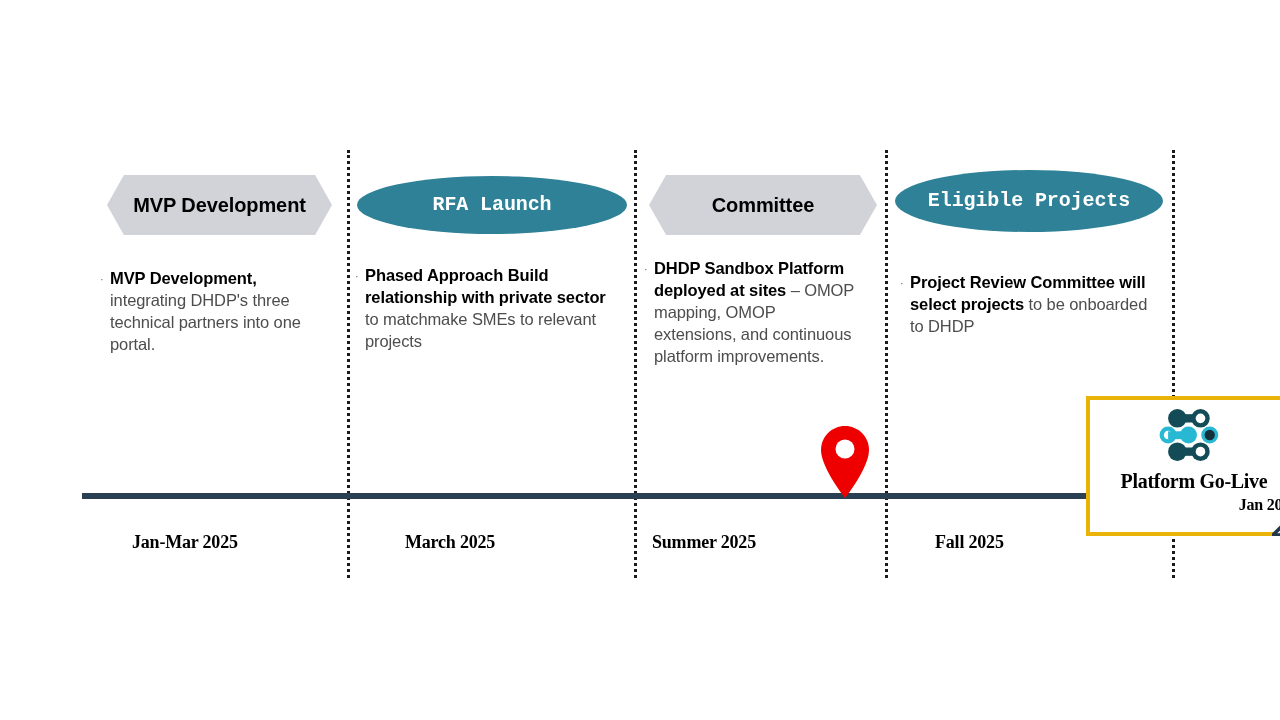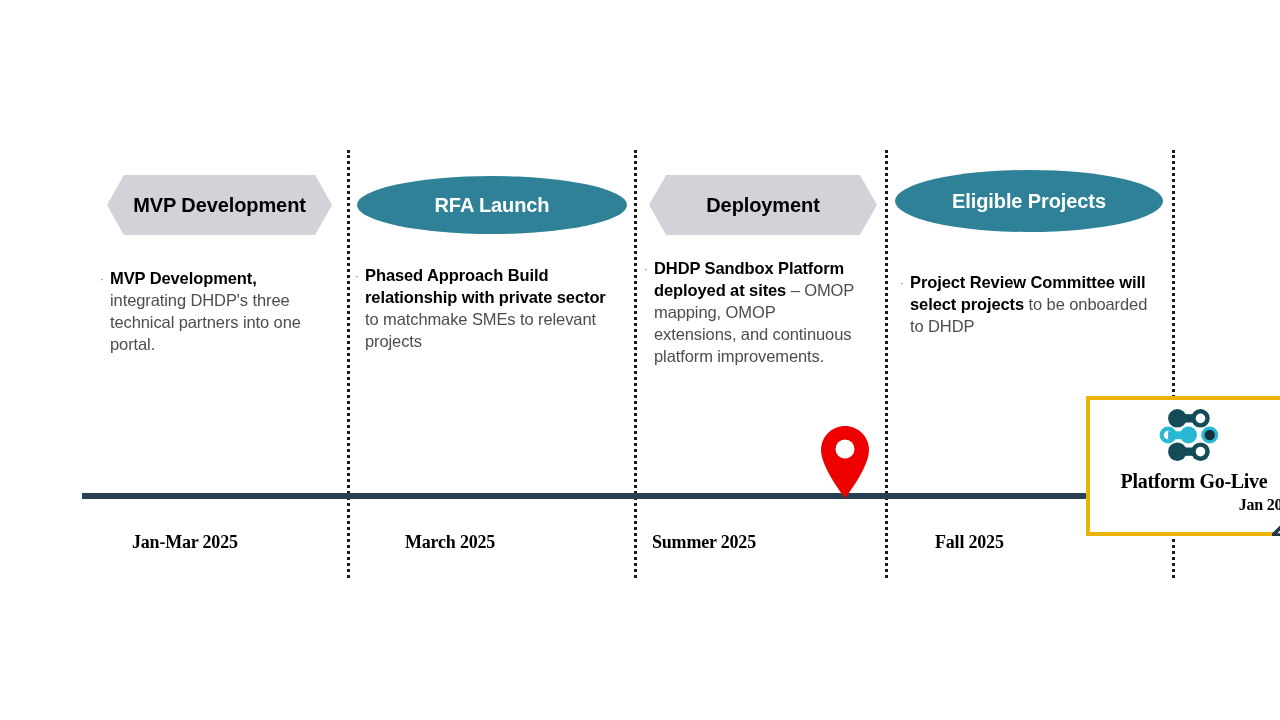--- a/index.html
+++ b/index.html
@@ -51,20 +51,21 @@
   }
   .banner-hex {
     background: #d2d3d9;
     clip-path: polygon(0% 50%, 7.5% 0%, 92.5% 0%, 100% 50%, 92.5% 100%, 7.5% 100%);
     color: #000000;
   }
   .banner-ellipse {
     background: #2e8196;
     border-radius: 50%;
     color: #ffffff;
+    font-family: Liberation Mono, monospace;
   }
   .banner-label {
     font-weight: bold;
     font-size: 20px;
     line-height: 1.12;
     letter-spacing: -0.1px;
     padding: 0 10px;
   }
 
   
@@ -185,21 +186,21 @@
   <div class="banner banner-ellipse" style="left:315px; top:176px; width:270px; height:58px;">
     <span class="banner-label">RFA Launch</span>
   </div>
   <div class="bullet-row" style="left:313px; top:265px; width:260px;">
     <span class="bullet-dot">·</span>
     <span class="bullet-text"><b>Phased Approach Build relationship with private sector</b><span> to matchmake SMEs to relevant projects</span></span>
   </div>
   <div class="date-label" style="left:363px; width:200px;">March 2025</div>
 
   <div class="banner banner-hex" style="left:607px; top:175px; width:228px; height:60px;">
-    <span class="banner-label">Deployment</span>
+    <span class="banner-label">Committee</span>
   </div>
   <div class="bullet-row" style="left:602px; top:258px; width:215px;">
     <span class="bullet-dot">·</span>
     <span class="bullet-text"><b>DHDP Sandbox Platform deployed at sites</b><span> – OMOP mapping, OMOP extensions, and continuous platform improvements.</span></span>
   </div>
   <div class="date-label" style="left:610px; width:200px;">Summer 2025</div>
 
   <div class="banner banner-ellipse" style="left:853px; top:170px; width:268px; height:62px;justify-content:center;">
     <span class="banner-label">Eligible Projects</span>
   </div>

